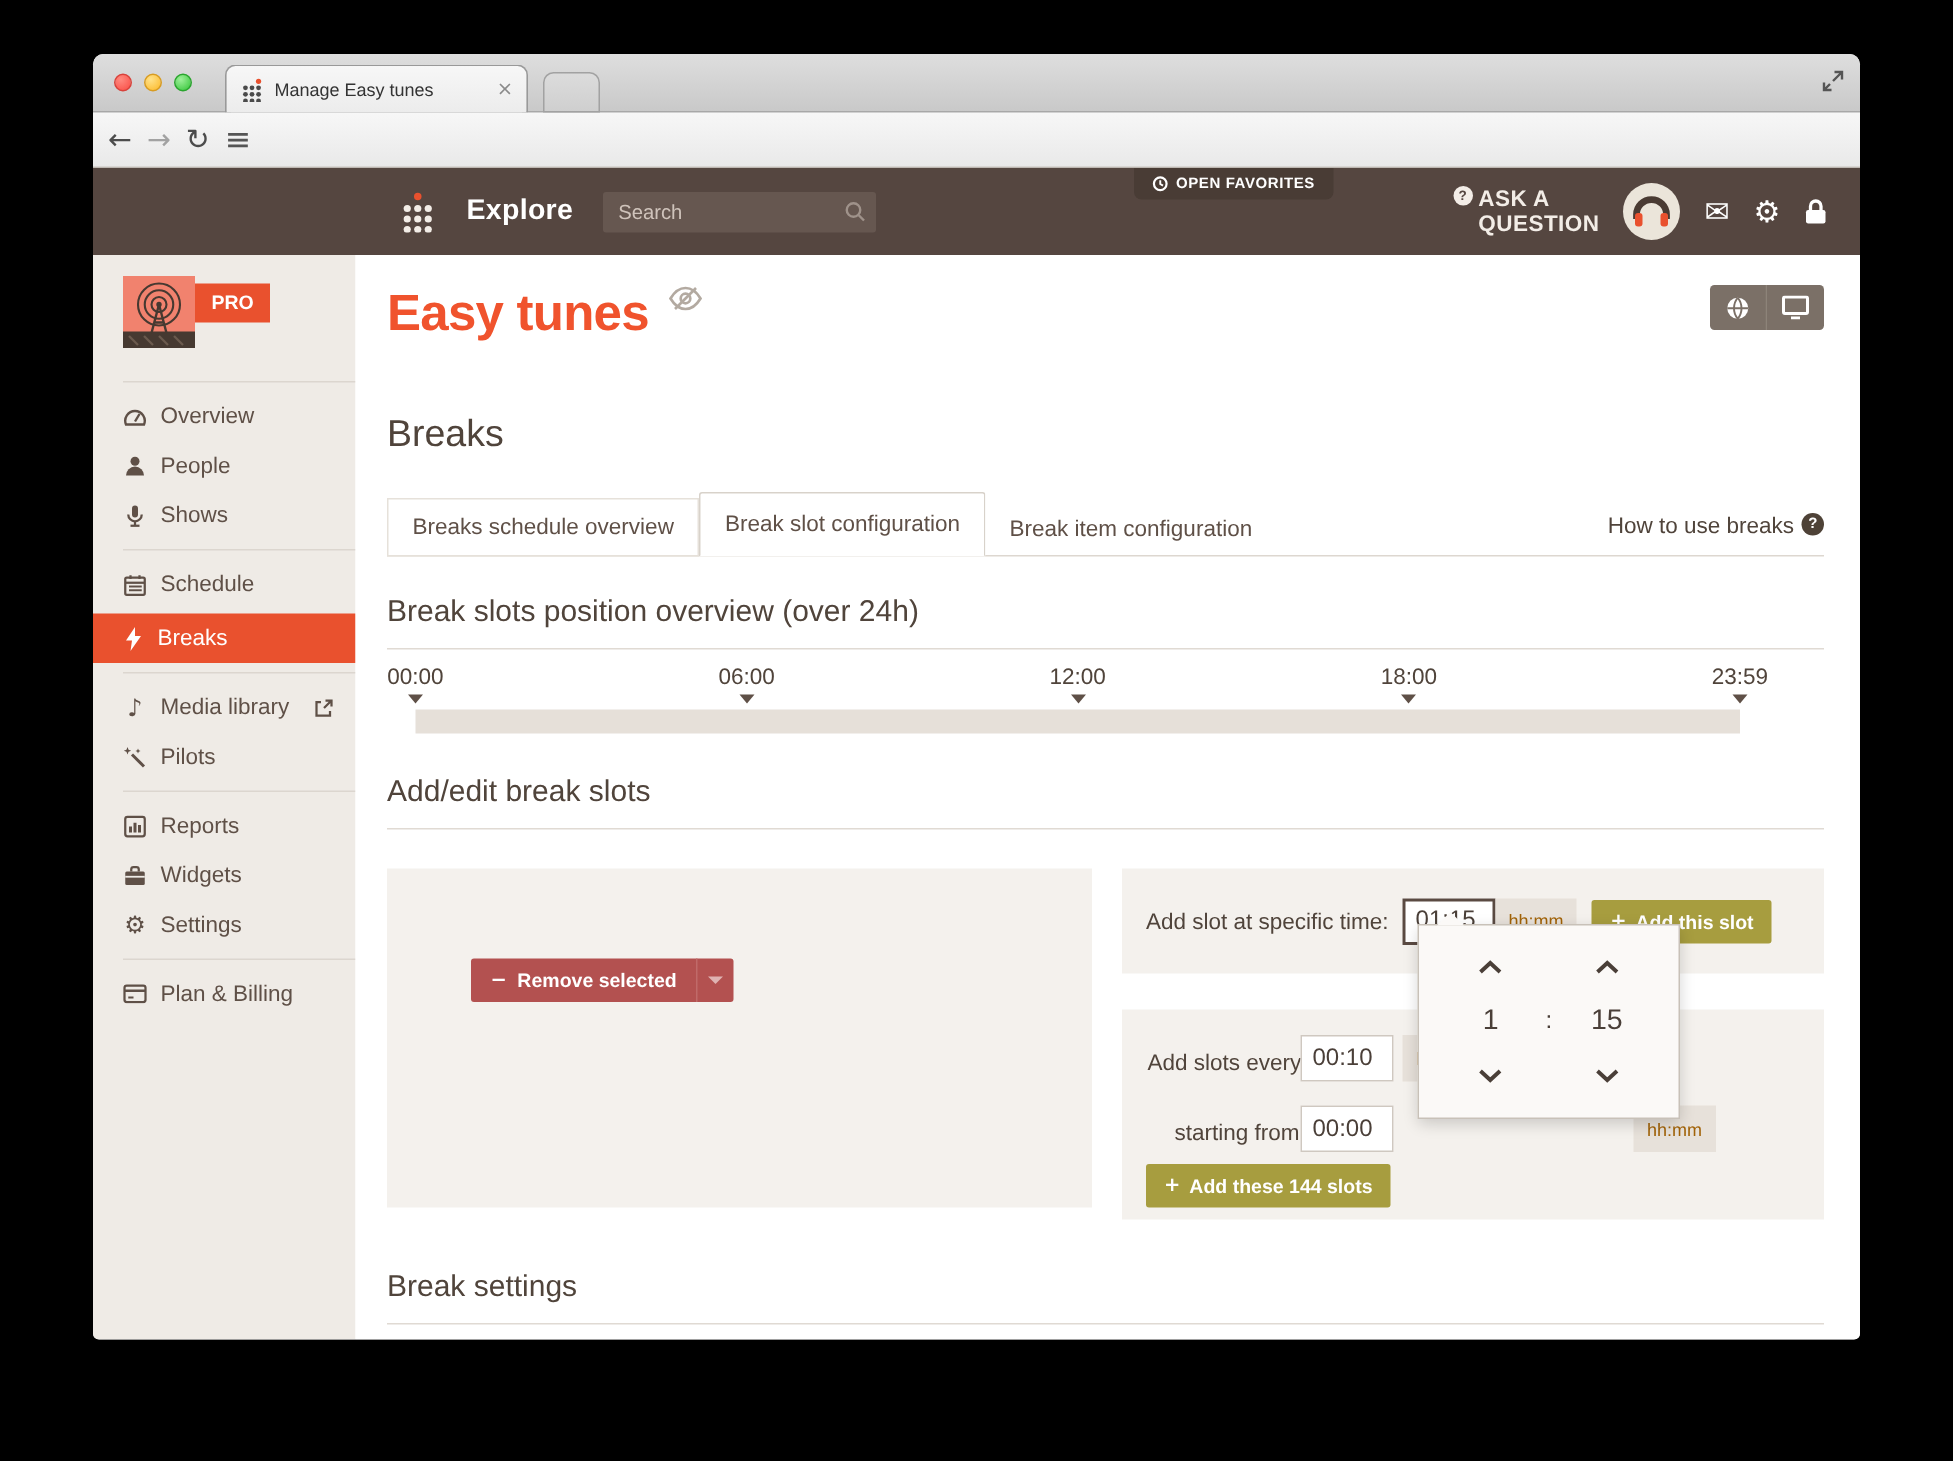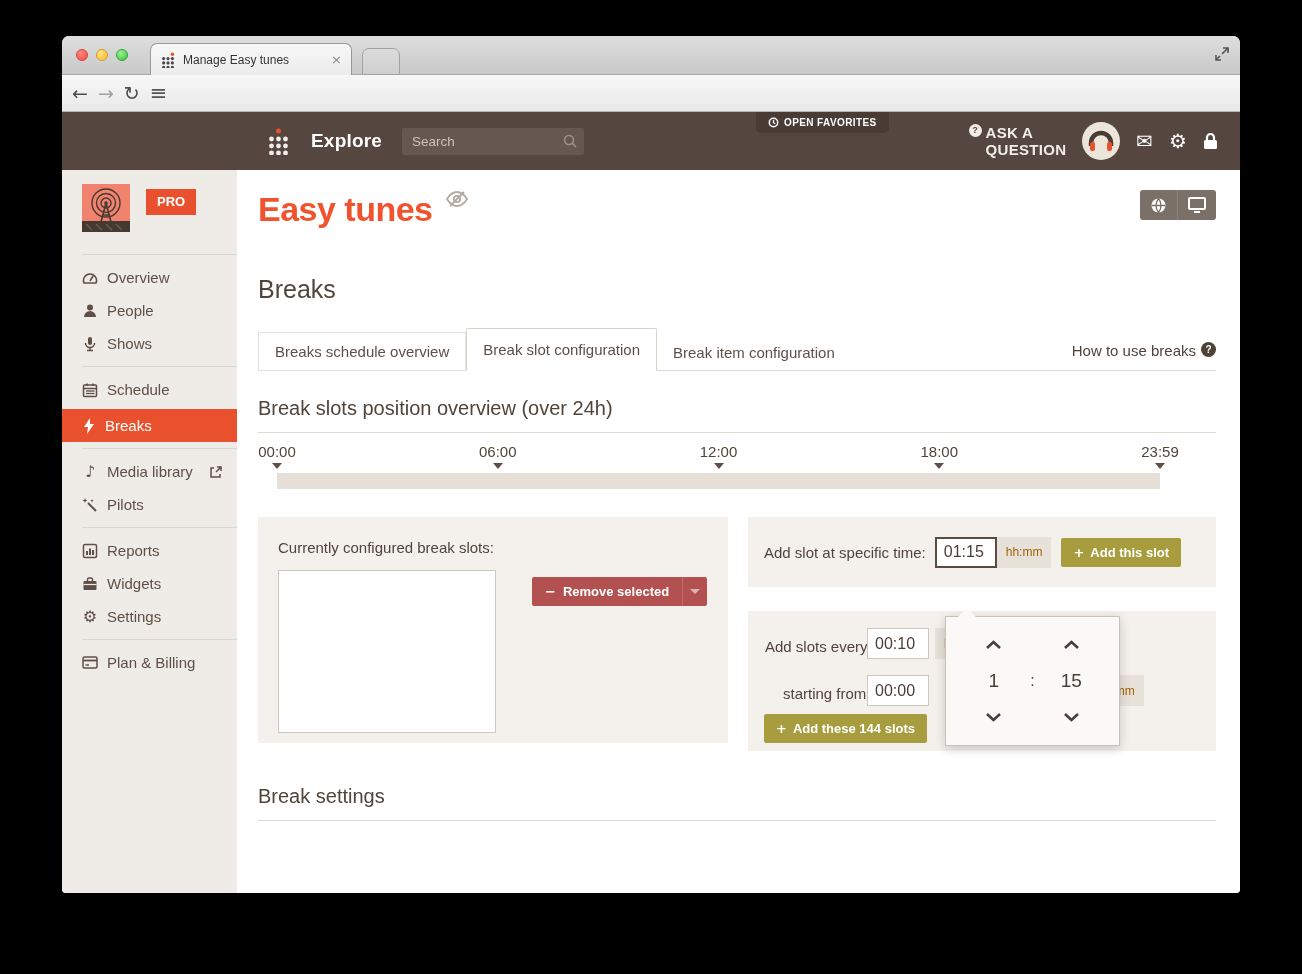--- a/index.html
+++ b/index.html
@@ -64,21 +64,21 @@
   .avatar { width:38px; height:38px; border-radius:50%; background:#ebe5da; display:flex;
             align-items:center; justify-content:center; }
   .nav-icon-glyph { color:#fff; font-size:20px; line-height:1; }
 
   
   .appbody { display:flex; height:723px; }
   .sidebar { width:175px; background:#efebe6; flex-shrink:0; }
   .main { flex:1; background:#fff; position:relative; padding:20px 24px 0 21px; }
 
   
-  .station { padding:14px 14px 16px 20px; display:flex; gap:16px; }
+  .station { padding:14px 14px 16px 20px; display:flex; }
   .pro { background:#e9512e; color:#fff; font-size:13px; font-weight:bold; padding:5px 11px;
          height:26px; margin-top:5px; }
   .side-divider { border:none; border-top:1px solid #dcd6cf; margin:6px 0 6px 20px; }
   .menu-item { display:flex; align-items:center; gap:9px; padding:8px 14px 8px 20px;
                color:#5f5047; font-size:15px; }
   .menu-item svg { flex-shrink:0; }
   .menu-item.active { background:#e9512e; color:#fff; margin:3px 0; }
   .ext { margin-left:auto; }
   .media-glyph { font-size:16px; line-height:1; width:16px; text-align:center; }
 
@@ -426,27 +426,24 @@
           <div class="tick-label">18:00</div>
           <div class="tick-arrow"></div>
         </div>
         <div class="tick" style="left:calc(19px + (100% - 75px)*1)">
           <div class="tick-label">23:59</div>
           <div class="tick-arrow"></div>
         </div>
         <div class="tl-bar"></div>
       </div>
 
+      <div class="section-heading">Add/edit break slots</div>
 
       <div class="panels">
         <div class="panel-left">
-          <div>
-            <div class="cfg-label">Currently configured break slots:</div>
-            <div class="listbox"></div>
-          </div>
           <div class="remove-btn">
             <span class="remove-main">
               <span class="glyph">−</span>
               <span>Remove selected</span>
             </span>
             <span class="remove-caret-box">
               <span class="caret-down"></span>
             </span>
           </div>
         </div>

